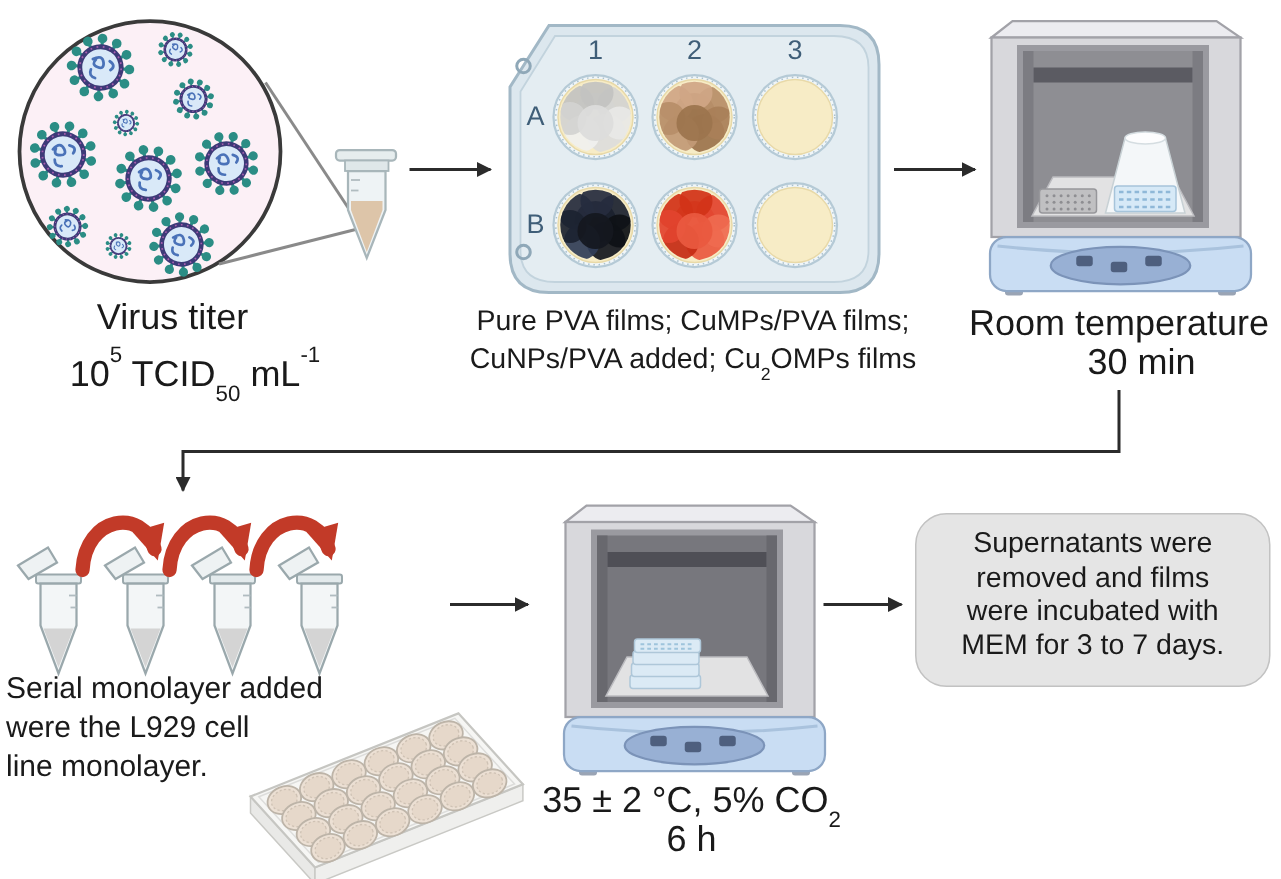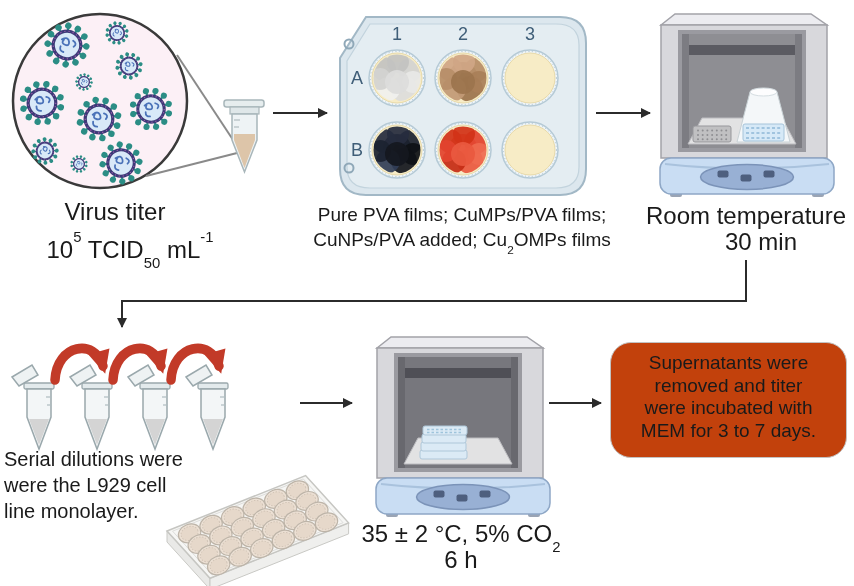--- a/index.html
+++ b/index.html
@@ -600,28 +600,28 @@
 <div class="plate-label" style="left: 357px; top: 78px; color: rgb(63, 94, 120);">A</div>
 <div class="plate-label" style="left: 357px; top: 150px; color: rgb(63, 94, 120);">B</div>
 
 <div class="cap small" style="left:287px;top:202px;width:350px;">Pure PVA films; CuMPs/PVA films;</div>
 <div class="cap small" style="left:287px;top:227px;width:350px;"><span>CuNPs/PVA added; Cu</span><sub>2</sub><span>OMPs films</span></div>
 
 <div class="cap" style="left:640px;top:203px;width:212px;text-align:center;">Room temperature</div>
 <div class="cap" style="left:655px;top:229px;width:212px;">30 min</div>
 
 <div class="leftcap" style="left:4px;top:446px;width:235px;">
-  <div>Serial dilutions were</div>
+  <div>Serial monolayer added</div>
   <div>were the L929 cell</div>
   <div>line monolayer.</div>
 </div>
 
 <div class="cap" style="left:346px;top:521px;width:230px;"><span>35 ± 2 °C, 5% CO</span><sub>2</sub></div>
 <div class="cap" style="left:346px;top:547px;width:230px;">6 h</div>
 
-<div class="note-box" style="background: #c2410c;">
+<div class="note-box" style="background: #e5e5e5;">
   <div>Supernatants were</div>
-  <div>removed and titer</div>
+  <div>removed and films</div>
   <div>were incubated with</div>
   <div>MEM for 3 to 7 days.</div>
 </div>
 
 </div>
 
 </body></html>

